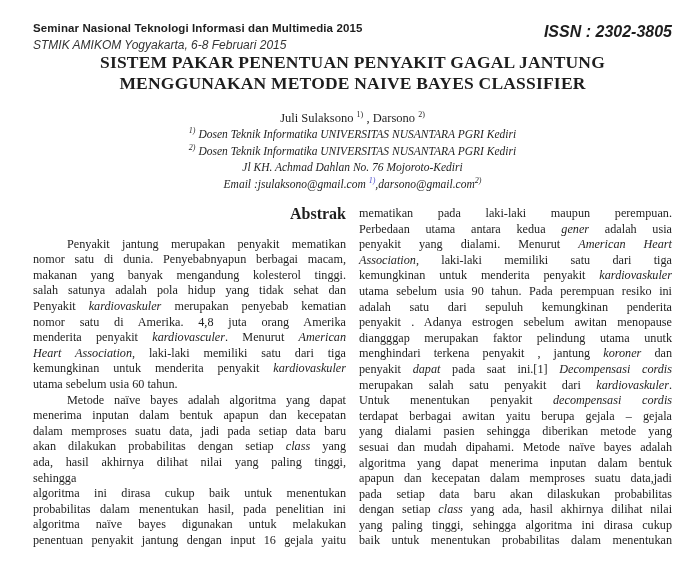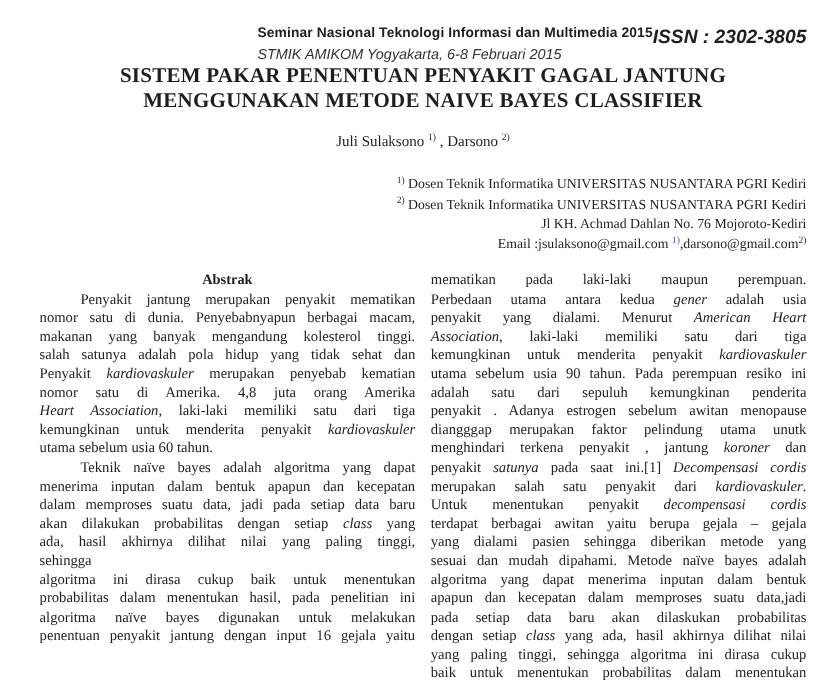--- a/index.html
+++ b/index.html
@@ -2,35 +2,35 @@
 <html><head>
 <meta charset="utf-8">
 <style>
   html,body{margin:0;padding:0;background:#ffffff;}
   .page{
     position:relative;width:700px;height:583px;overflow:hidden;
     background:#ffffff;font-family:"Liberation Serif",serif;color:#1e1e1e;
     box-sizing:border-box;padding:22px 28px 0 33px;
   }
   
-  .hdr{display:flex;justify-content:flex-end;align-items:flex-start;
-       font-family:"Liberation Sans",sans-serif;margin-left:27px;}
+  .hdr{display:flex;justify-content:space-between;align-items:flex-start;
+       font-family:"Liberation Sans",sans-serif;}
   .conf{font-weight:bold;font-size:11.5px;letter-spacing:.1px;}
   .venue{font-style:italic;font-size:12px;margin-top:4px;color:#333;}
   .issn{font-weight:bold;font-style:italic;font-size:16px;padding-top:1px;}
   
   .title{ text-align:center;font-weight:bold;font-size:17.5px;line-height:21px;
           letter-spacing:.2px;}
   .authors{text-align:center;font-weight:normal;font-size:12.5px;margin-top:17px;}
-  .affil{text-align:right;font-size:11.5px;line-height:16.5px;margin-top:20px;}
+  .affil{text-align:center;font-style:italic;font-size:11.5px;line-height:16.5px;}
   .sup{vertical-align:super;font-size:8px;line-height:0;}
   
   .cols{display:flex;gap:13px;margin-top:14px;}
   .col{flex:1;min-width:0;font-size:12.2px;line-height:15.6px;}
-  .col-heading{text-align:center;font-weight:bold;font-size:12px;}
+  .col-heading{text-align:right;font-weight:bold;font-size:16px;margin-bottom:15px;}
   .para{margin:0;}
   .line{text-align:justify;text-align-last:justify;white-space:normal;}
   .line.end{text-align-last:left;}
   .line.indent{text-indent:34px;}
 </style>
 </head>
 <body style="color: rgb(30, 30, 30);">
 
 <div class="page">
 
@@ -60,26 +60,27 @@
     <div class="col">
       <div class="col-heading">Abstrak</div>
       <div id="col-left-body">
           <div class="para">
             <div class="line indent"><span>Penyakit jantung merupakan penyakit mematikan</span></div>
             <div class="line"><span>nomor satu di dunia. Penyebabnyapun berbagai macam,</span></div>
             <div class="line"><span>makanan yang banyak mengandung kolesterol tinggi.</span></div>
             <div class="line"><span>salah satunya adalah pola hidup yang tidak sehat dan</span></div>
             <div class="line"><span>Penyakit </span><span style="font-style: italic;">kardiovaskuler</span><span> merupakan penyebab kematian</span></div>
             <div class="line"><span>nomor satu di Amerika. 4,8 juta orang Amerika</span></div>
+            <div class="line"><span>menderita penyakit </span><span style="font-style: italic;">kardiovasculer</span><span>. Menurut </span><span style="font-style: italic;">American</span></div>
             <div class="line"><span style="font-style: italic;">Heart Association</span><span>, laki-laki memiliki satu dari tiga</span></div>
             <div class="line"><span>kemungkinan untuk menderita penyakit </span><span style="font-style: italic;">kardiovaskuler</span></div>
             <div class="line end"><span>utama sebelum usia 60 tahun.</span></div>
           </div>
           <div class="para">
-            <div class="line indent"><span>Teknik naïve bayes adalah algoritma yang dapat</span></div>
+            <div class="line indent"><span>Metode naïve bayes adalah algoritma yang dapat</span></div>
             <div class="line"><span>menerima inputan dalam bentuk apapun dan kecepatan</span></div>
             <div class="line"><span>dalam memproses suatu data, jadi pada setiap data baru</span></div>
             <div class="line"><span>akan dilakukan probabilitas dengan setiap </span><span style="font-style: italic;">class</span><span> yang</span></div>
             <div class="line"><span>ada, hasil akhirnya dilihat nilai yang paling tinggi,</span></div>
             <div class="line end"><span>sehingga</span></div>
           </div>
           <div class="para">
             <div class="line"><span>algoritma ini dirasa cukup baik untuk menentukan</span></div>
             <div class="line"><span>probabilitas dalam menentukan hasil, pada penelitian ini</span></div>
             <div class="line"><span>algoritma naïve bayes digunakan untuk melakukan</span></div>
@@ -93,21 +94,21 @@
             <div class="line"><span>mematikan pada laki-laki maupun perempuan.</span></div>
             <div class="line"><span>Perbedaan utama antara kedua </span><span style="font-style: italic;">gener</span><span> adalah usia</span></div>
             <div class="line"><span>penyakit yang dialami. Menurut </span><span style="font-style: italic;">American Heart</span></div>
             <div class="line"><span style="font-style: italic;">Association</span><span>, laki-laki memiliki satu dari tiga</span></div>
             <div class="line"><span>kemungkinan untuk menderita penyakit </span><span style="font-style: italic;">kardiovaskuler</span></div>
             <div class="line"><span>utama sebelum usia 90 tahun. Pada perempuan resiko ini</span></div>
             <div class="line"><span>adalah satu dari sepuluh kemungkinan penderita</span></div>
             <div class="line"><span>penyakit . Adanya estrogen sebelum awitan menopause</span></div>
             <div class="line"><span>diangggap merupakan faktor pelindung utama unutk</span></div>
             <div class="line"><span>menghindari terkena penyakit , jantung </span><span style="font-style: italic;">koroner</span><span> dan</span></div>
-            <div class="line"><span>penyakit </span><span style="font-style: italic;">satunya</span><span> pada saat ini.[1] </span><span style="font-style: italic;">Decompensasi cordis</span></div>
+            <div class="line"><span>penyakit </span><span style="font-style: italic;">dapat</span><span> pada saat ini.[1] </span><span style="font-style: italic;">Decompensasi cordis</span></div>
             <div class="line"><span>merupakan salah satu penyakit dari </span><span style="font-style: italic;">kardiovaskuler</span><span>.</span></div>
             <div class="line"><span>Untuk menentukan penyakit </span><span style="font-style: italic;">decompensasi cordis</span></div>
             <div class="line"><span>terdapat berbagai awitan yaitu berupa gejala – gejala</span></div>
             <div class="line"><span>yang dialami pasien sehingga diberikan metode yang</span></div>
             <div class="line"><span>sesuai dan mudah dipahami. Metode naïve bayes adalah</span></div>
             <div class="line"><span>algoritma yang dapat menerima inputan dalam bentuk</span></div>
             <div class="line"><span>apapun dan kecepatan dalam memproses suatu data,jadi</span></div>
             <div class="line"><span>pada setiap data baru akan dilaskukan probabilitas</span></div>
             <div class="line"><span>dengan setiap </span><span style="font-style: italic;">class</span><span> yang ada, hasil akhirnya dilihat nilai</span></div>
             <div class="line"><span>yang paling tinggi, sehingga algoritma ini dirasa cukup</span></div>

